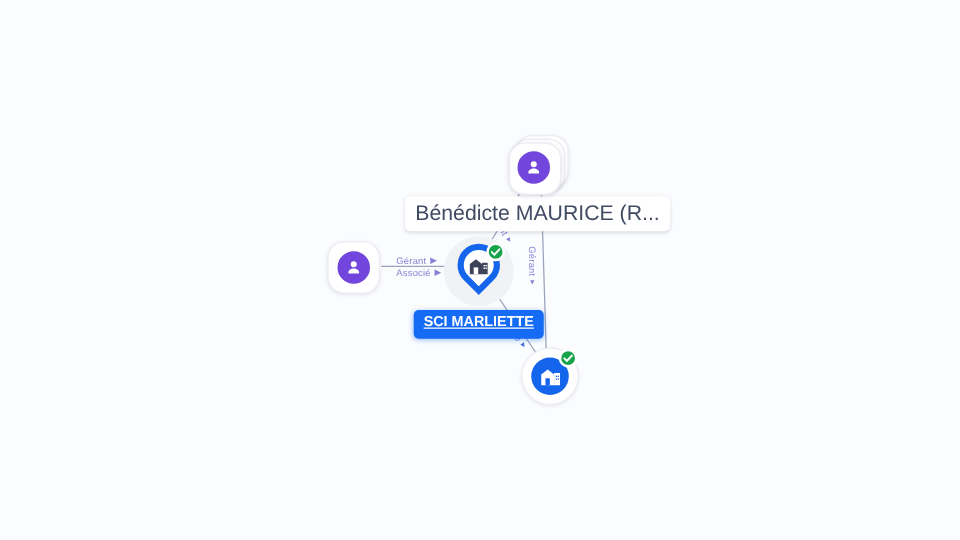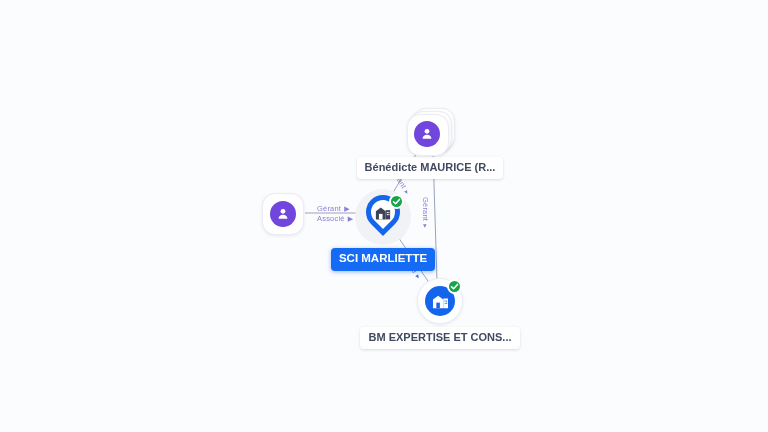--- a/index.html
+++ b/index.html
@@ -147,34 +147,34 @@
     align-items: center;
     justify-content: center;
   }
   .badge-check svg { width: 9px; height: 9px; display: block; }
 
   
   .node-label {
     margin-top: 3px;
     background: #ffffff;
     color: #414a63;
-    font-size: 11px;
+    font-size: 17px;
     line-height: 1;
     padding: 5px 8px 6px;
     border-radius: 4px;
     white-space: nowrap;
     box-shadow: 0 1px 3px rgba(40,48,80,0.16);
-    font-weight: bold;
   }
   .node-label.selected {
     background: #156bf3;
     color: #ffffff;
     font-weight: bold;
     font-size: 11.5px;
     box-shadow: 0 1px 4px rgba(21,107,243,0.45);
+    text-decoration: underline;
   }
 
   
   .edge-label {
     position: absolute;
     font-size: 7.5px;
     line-height: 1.25;
     color: #8a7fd4;
     white-space: nowrap;
     letter-spacing: 0.2px;
@@ -283,14 +283,13 @@
         <rect x="17.2" y="13.6" width="1.3" height="1.3" fill="#1565ec"></rect>
         <rect x="19.1" y="13.6" width="1.3" height="1.3" fill="#1565ec"></rect>
       </svg>
     </div>
     <div class="badge-check" style="top:0px; right:0px;">
       <svg viewBox="0 0 24 24" fill="none" stroke="#ffffff" stroke-width="4.2" stroke-linecap="round" stroke-linejoin="round" xmlns="http://www.w3.org/2000/svg">
         <polyline points="4,12.5 9.5,18 20,6.5"></polyline>
       </svg>
     </div>
   </div>
-  <div class="node-label">BM EXPERTISE ET CONS...</div>
 </div>
 
 </body></html>

